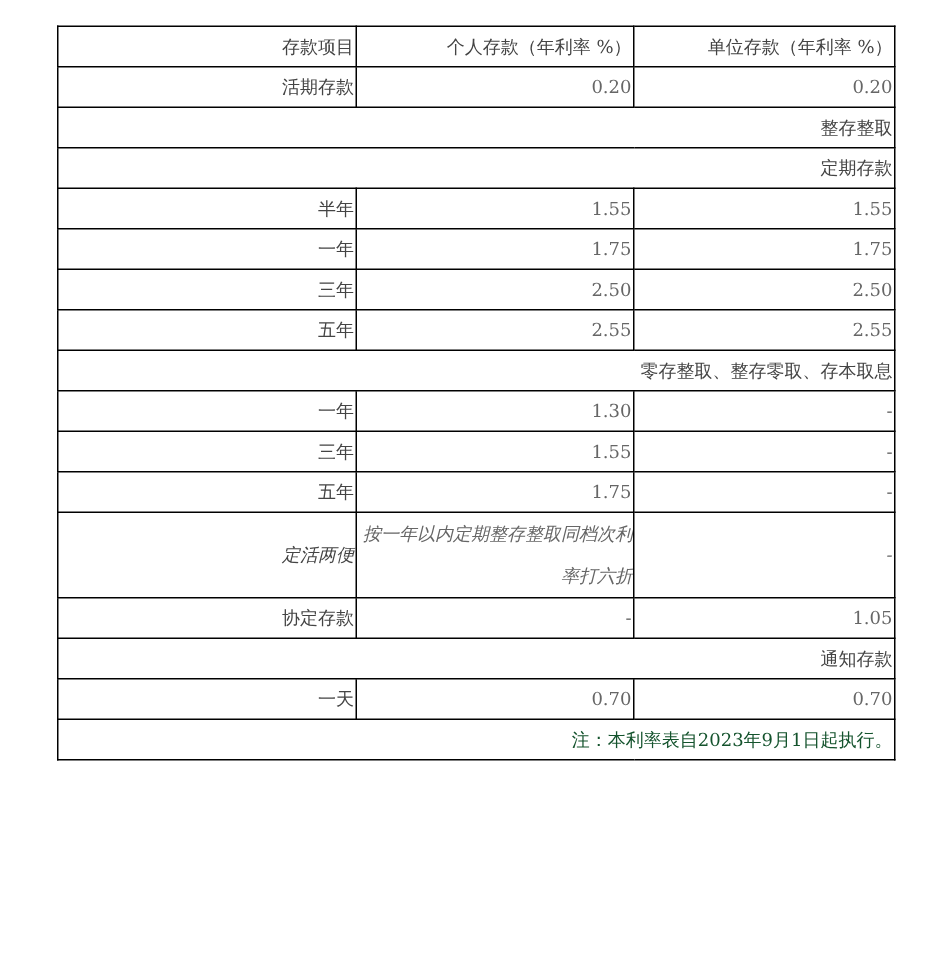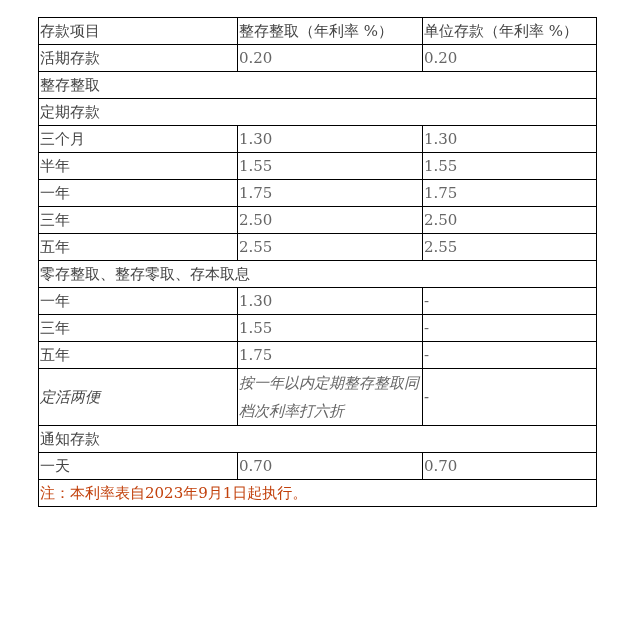--- a/index.html
+++ b/index.html
@@ -13,22 +13,23 @@
       position: relative;
       font-family: "DejaVu Serif", "Liberation Serif", serif;
     }
     .rate-table {
       position: absolute;
       left: 38px;
       top: 17px;
       width: 558px;
       border-collapse: collapse;
       table-layout: fixed;
-      font-size: 15px;
+      font-size: 12px;
       color: #555555;
+      text-align: right;
     }
     .rate-table td {
       border: 1.5px solid #000000;
       height: 26px;
       padding: 0 1px;
       line-height: 26px;
       vertical-align: middle;
       white-space: nowrap;
       overflow: hidden;
     }
@@ -37,54 +38,49 @@
     .rate-table col.c3 { width: 174px; }
     .rate-table td.label { color: #444444; }
     .rate-table td.value { color: #666666; margin-left: 44px; }
     .rate-table td.multi {
       white-space: normal;
       line-height: 28px;
       height: 54px;
       padding-right: 0;
     }
     .rate-table tr.tall td { height: 54px; font-style: italic; }
-    .rate-table td.note { color: #c2410c; }
+    .rate-table td.note { color: #14532d; }
   </style>
 </head>
 <body>
 
 <table class="rate-table">
   <colgroup>
     <col class="c1">
       <col class="c2">
       <col class="c3">
   </colgroup>
   <tbody>
     <tr>
       <td class="label">存款项目</td>
-      <td class="label">整存整取（年利率 %）</td>
+      <td class="label">个人存款（年利率 %）</td>
       <td class="label">单位存款（年利率 %）</td>
     </tr>
     <tr>
       <td class="label">活期存款</td>
       <td class="value">0.20</td>
       <td class="value">0.20</td>
     </tr>
     <tr>
       <td colspan="3" class="label">整存整取</td>
     </tr>
     <tr>
       <td colspan="3" class="label">定期存款</td>
     </tr>
 
-    <tr>
-      <td class="label">三个月</td>
-      <td class="value">1.30</td>
-      <td class="value">1.30</td>
-    </tr>
     <tr>
       <td class="label">半年</td>
       <td class="value">1.55</td>
       <td class="value">1.55</td>
     </tr>
     <tr>
       <td class="label">一年</td>
       <td class="value">1.75</td>
       <td class="value">1.75</td>
     </tr>
@@ -116,20 +112,25 @@
       <td class="label">五年</td>
       <td class="value">1.75</td>
       <td class="value">-</td>
     </tr>
 
     <tr class="tall">
       <td class="label">定活两便</td>
       <td class="value multi">按一年以内定期整存整取同档次利率打六折</td>
       <td class="value">-</td>
     </tr>
+    <tr>
+      <td class="label">协定存款</td>
+      <td class="value">-</td>
+      <td class="value">1.05</td>
+    </tr>
 
     <tr>
       <td colspan="3" class="label">通知存款</td>
     </tr>
     <tr>
       <td class="label">一天</td>
       <td class="value">0.70</td>
       <td class="value">0.70</td>
     </tr>
 

